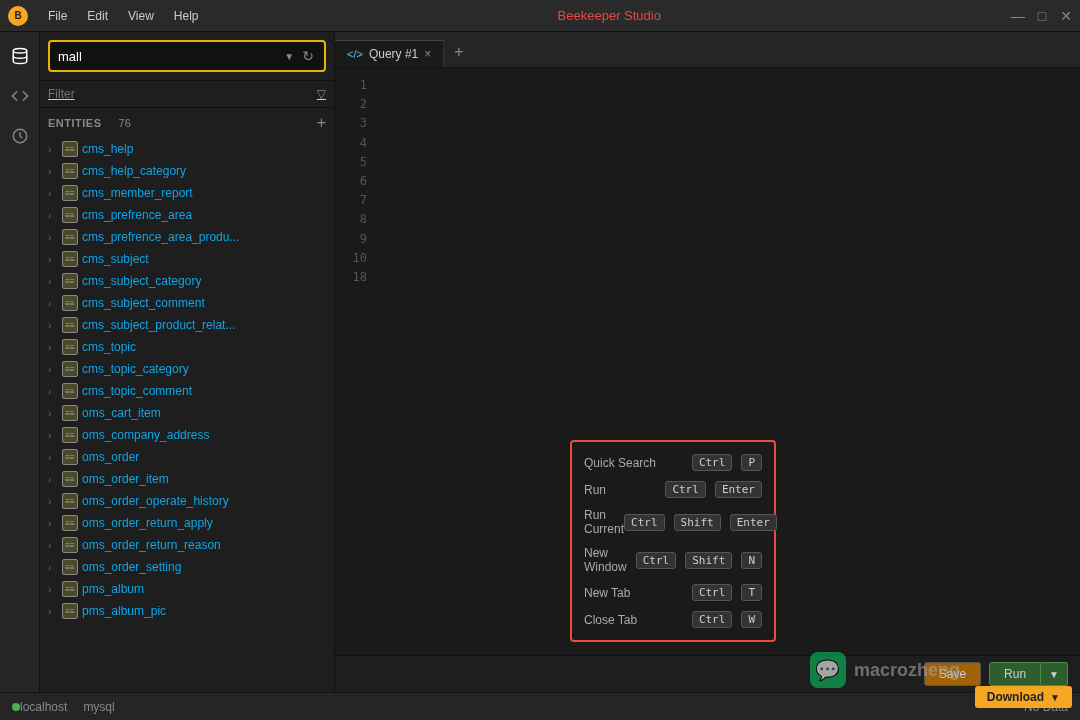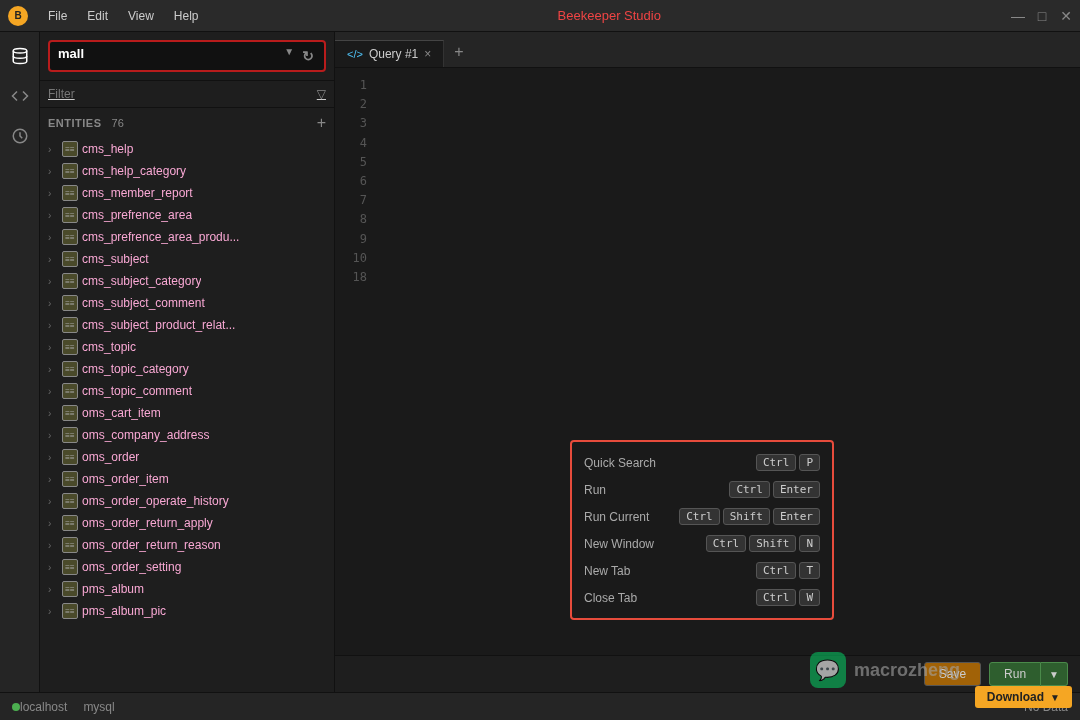--- a/index.html
+++ b/index.html
@@ -112,27 +112,27 @@
       border-right: 1px solid #111;
     }
 
     
     .db-selector {
       padding: 8px;
       border-bottom: 1px solid #111;
     }
     .db-dropdown {
       display: flex;
+      align-items: center;
       background: #111;
-      border: 2px solid #b91c1c;
+      border: 2px solid #eab308;
       border-radius: 4px;
       padding: 4px 8px;
       gap: 6px;
       cursor: pointer;
-      font-weight: bold;
     }
     .db-name {
       flex: 1;
       color: #fff;
       font-size: 13px;
     }
     .db-arrow {
       color: #888;
       font-size: 10px;
     }
@@ -162,21 +162,21 @@
     .filter-icon {
       color: #888;
       font-size: 12px;
     }
 
     
     .entities-header {
       display: flex;
       align-items: center;
       padding: 6px 8px;
-      gap: 10px;
+      gap: 17px;
     }
     .entities-label {
       color: #888;
       font-size: 11px;
       font-weight: 600;
       letter-spacing: 0.5px;
     }
     .entities-count {
       color: #888;
       font-size: 11px;
@@ -216,21 +216,21 @@
       border: 1px solid #888;
       border-radius: 2px;
       display: flex;
       align-items: center;
       justify-content: center;
       font-size: 8px;
       color: #aaa;
       flex-shrink: 0;
     }
     .entity-name {
-      color: #f9a8d4;
+      color: #0ea5e9;
       font-size: 12px;
       white-space: nowrap;
       overflow: hidden;
       text-overflow: ellipsis;
     }
 
     
     .editor-area {
       flex: 1;
       display: flex;
@@ -344,41 +344,41 @@
       color: #ccc;
       cursor: pointer;
       font-size: 10px;
     }
 
     
     .shortcut-popup {
       position: absolute;
       top: 440px;
       left: 570px;
-      width: 264px;
+      width: 206px;
       background: #1a1a1a;
       border: 2px solid #e74c3c;
       border-radius: 4px;
       padding: 12px;
       z-index: 100;
     }
     .shortcut-row {
       display: flex;
       align-items: center;
       justify-content: space-between;
       margin-bottom: 10px;
     }
     .shortcut-row:last-child { margin-bottom: 0; }
     .shortcut-label {
       color: #aaa;
       font-size: 12px;
     }
     .shortcut-keys {
       display: flex;
-      gap: 3px;
+      gap: 9px;
     }
     .key {
       background: #333;
       border: 1px solid #555;
       border-radius: 3px;
       padding: 1px 6px;
       font-size: 11px;
       color: #ccc;
       font-family: monospace;
     }

